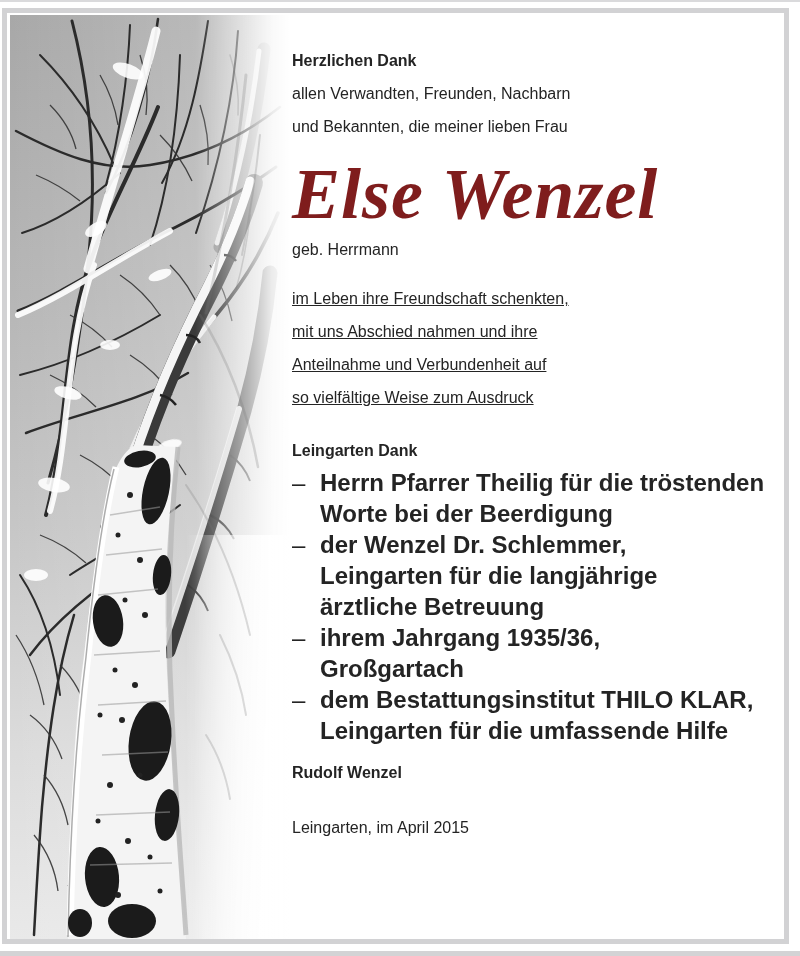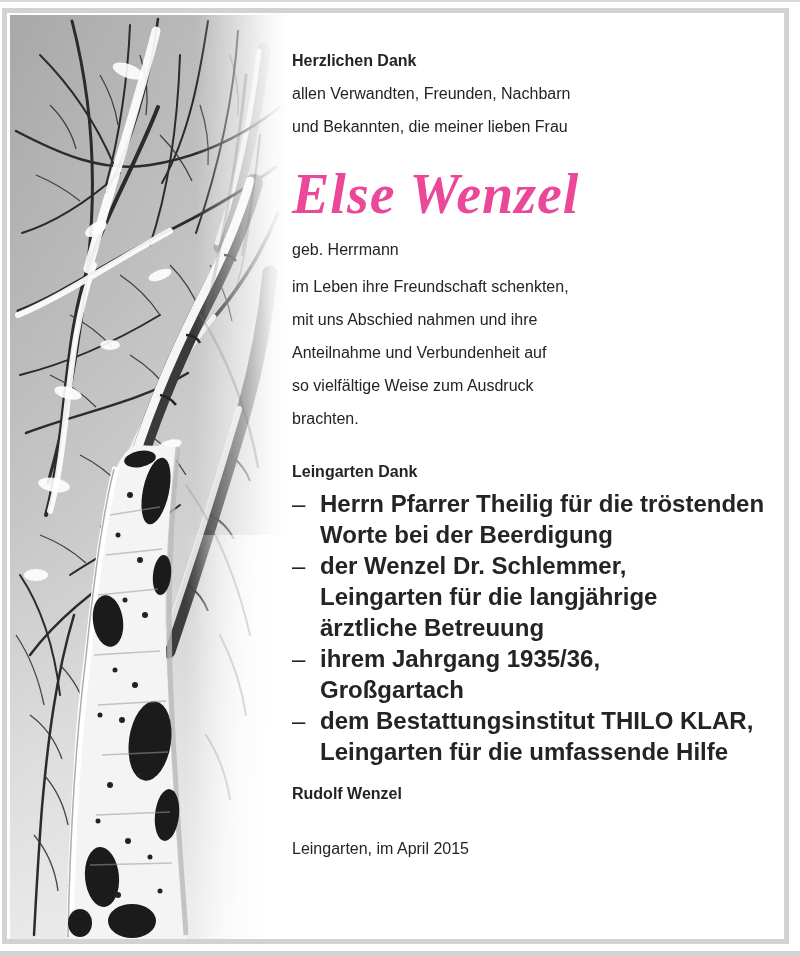--- a/index.html
+++ b/index.html
@@ -19,24 +19,24 @@
   }
   .photo svg{display:block;width:100%;height:100%;}
   .content{
     position:absolute;left:292px;top:44px;width:497px;
   }
   .line{font-size:16px;line-height:33px;white-space:nowrap;}
   .bold{font-weight:bold;}
   .deceased-name{
     font-family:"Liberation Serif", serif;
     font-weight:bold;font-style:italic;
-    font-size:56px;line-height:78px;letter-spacing:1px;
-    color:#ec4899;margin-top:12px;white-space:nowrap;
-  }
-  .para{margin-top:4px;}
+    font-size:72px;line-height:78px;letter-spacing:1px;
+    color:#7f1d1d;margin-top:12px;white-space:nowrap;
+  }
+  .para{margin-top:16px;text-decoration:underline;}
   .sec-title{margin-top:20px;}
   .thanks-list{margin-top:0;}
   .li{display:flex;font-size:24px;line-height:31px;}
   .dash{width:28px;flex:none;}
   .li-lines div{white-space:nowrap;font-weight:bold;}
   .closing{margin-top:10px;}
   .dateline{margin-top:22px;}
 </style>
 </head>
 <body>
@@ -188,21 +188,20 @@
   <div class="line">und Bekannten, die meiner lieben Frau</div>
 
   <div class="deceased-name">Else Wenzel</div>
   <div class="line">geb. Herrmann</div>
 
   <div class="para">
     <div class="line">im Leben ihre Freundschaft schenkten,</div>
     <div class="line">mit uns Abschied nahmen und ihre</div>
     <div class="line">Anteilnahme und Verbundenheit auf</div>
     <div class="line">so vielfältige Weise zum Ausdruck</div>
-    <div class="line">brachten.</div>
   </div>
 
   <div class="line bold sec-title">Leingarten Dank</div>
 
   <div class="thanks-list">
     <div class="li">
       <span class="dash">–</span>
       <div class="li-lines">
         <div>Herrn Pfarrer Theilig für die tröstenden</div>
         <div>Worte bei der Beerdigung</div>

